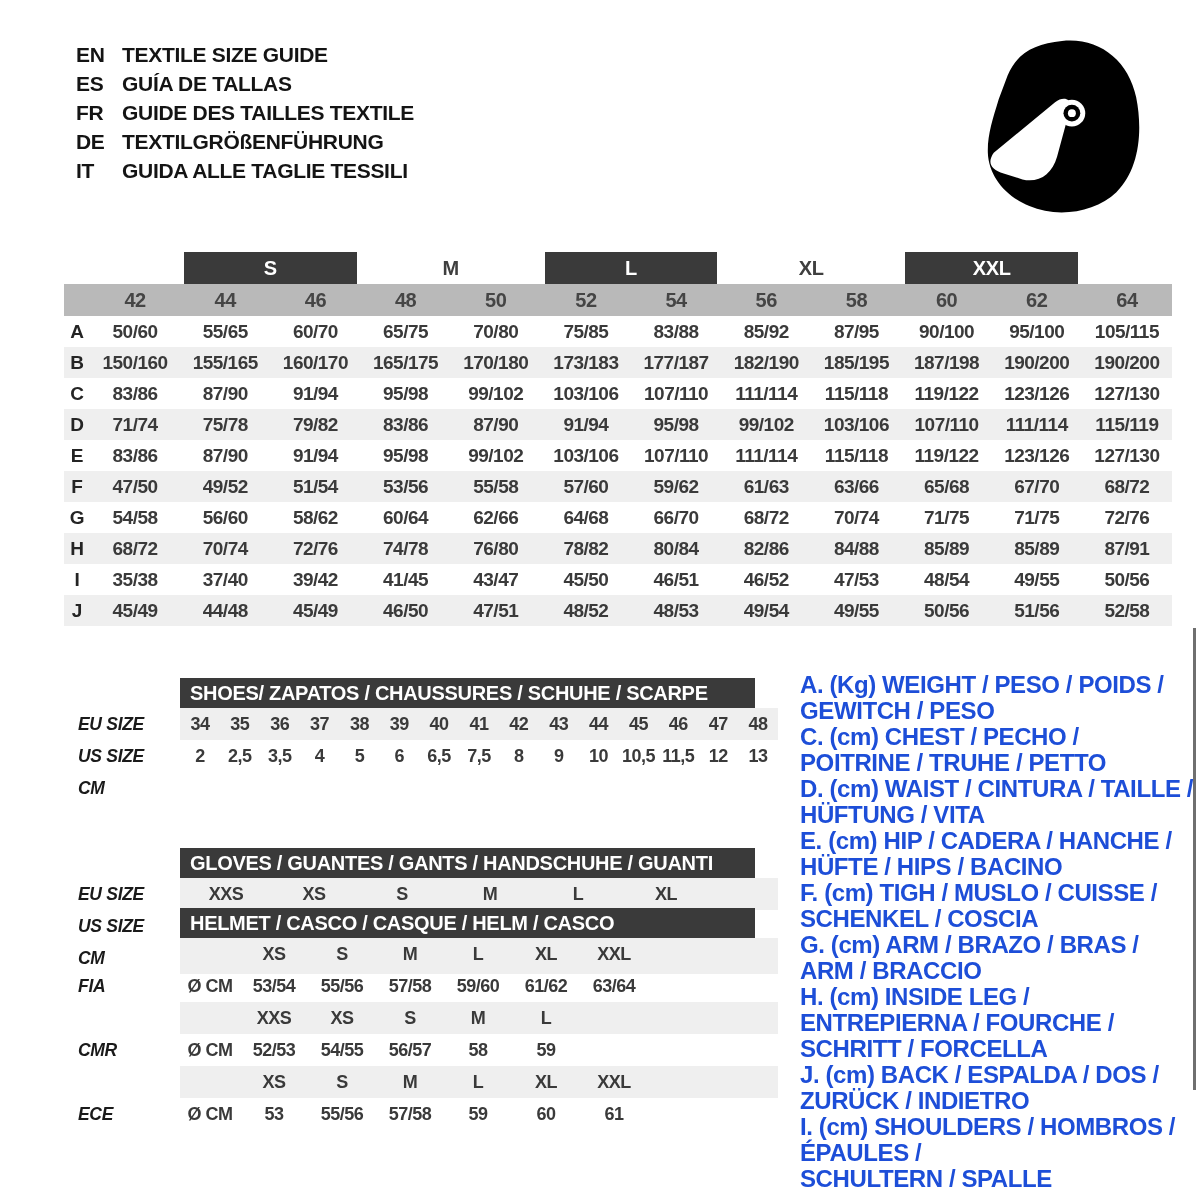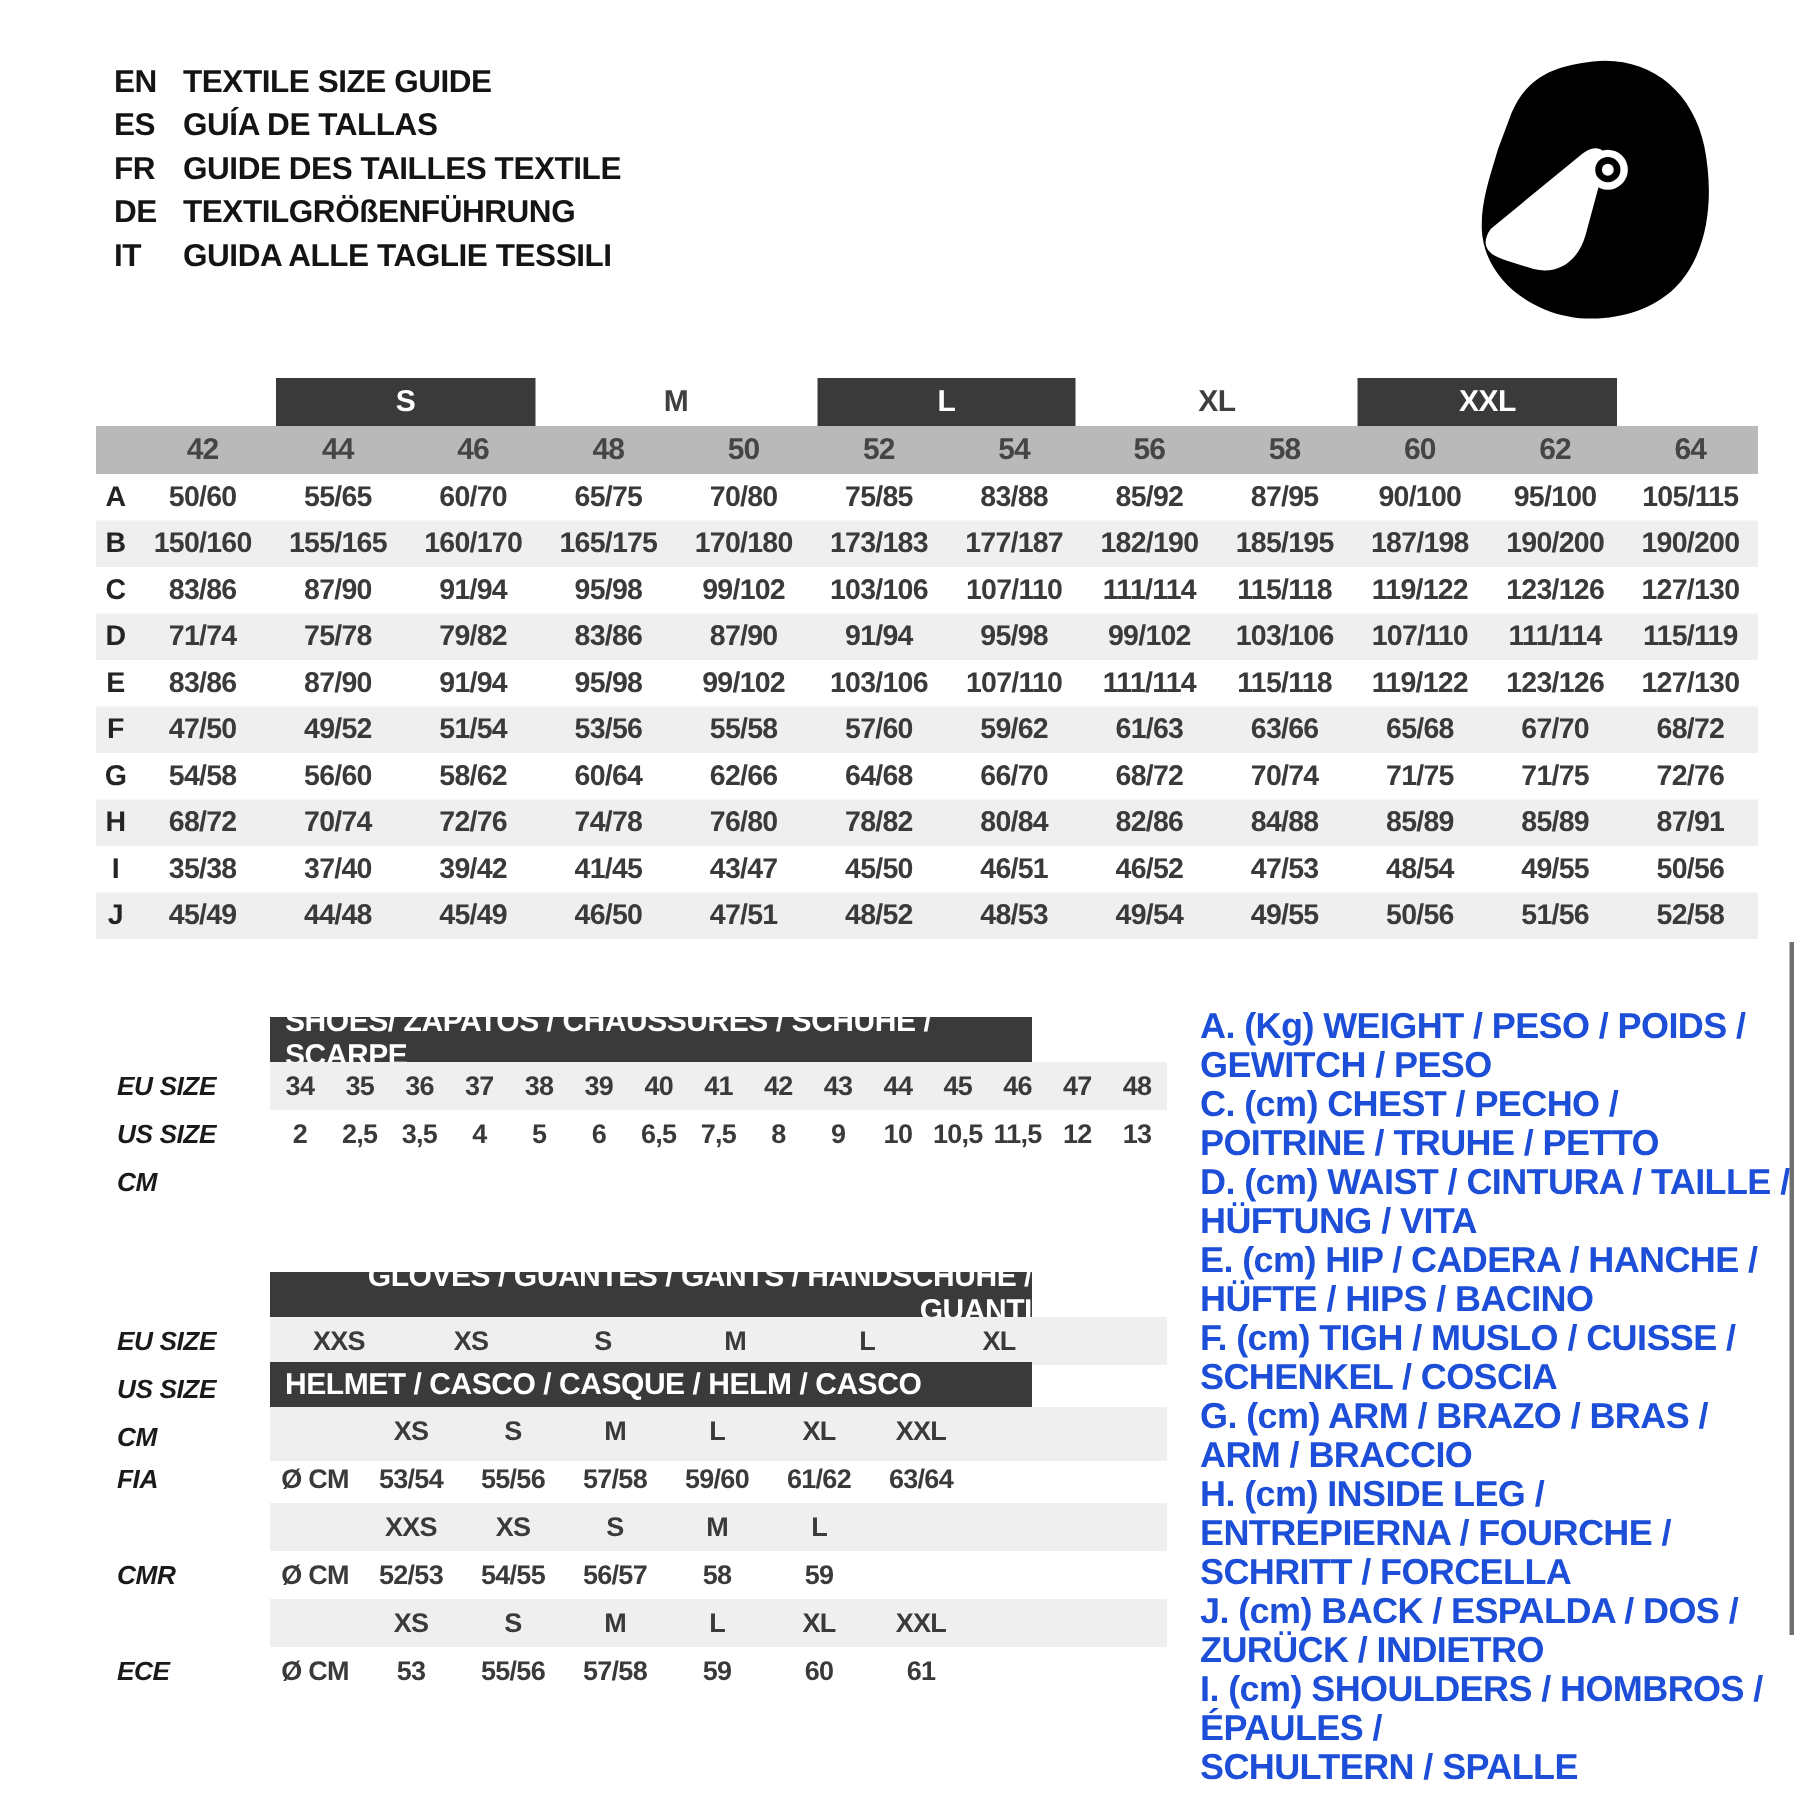--- a/index.html
+++ b/index.html
@@ -31,21 +31,21 @@
   .mrow { height:31px; color:#3a3a3a; }
   .mrow.shaded { background:#efefef; }
   .row-label { display:flex; align-items:center; justify-content:center; font-size:19px; color:#242424; }
 
   
   .sub { position:absolute; left:64px; width:714px; }
   .sub-shoes { top:678px; }
   .sub-gloves { top:848px;text-align:right; }
   .sub-helmet { top:908px; }
   .sub-title {
-    margin-left:116px; width:508px; height:30px; background:#3a3a3a; color:#ffffff;
+    margin-left:116px; width:575px; height:30px; background:#3a3a3a; color:#ffffff;
     display:flex; align-items:center; padding-left:10px; font-size:20px;
   }
   .sub-row { display:flex; height:32px; }
   .sub-label { width:116px; flex:0 0 116px; display:flex; align-items:center; padding-left:14px; font-size:17.5px; color:#1a1a1a;font-style:italic; }
   .sub-cells { width:598px; display:grid; }
   .sub-cells.band { background:#efefef; }
   .scell { display:flex; align-items:center; justify-content:center; font-size:18px; color:#3a3a3a; letter-spacing:-0.5px; white-space:nowrap; }
   .sub-shoes .sub-cells { grid-template-columns:repeat(15, 1fr); }
   .sub-gloves .sub-cells { grid-template-columns:repeat(6, 88px); padding-left:2px; }
   .sub-helmet .sub-cells { grid-template-columns:60px repeat(6, 68px); }

